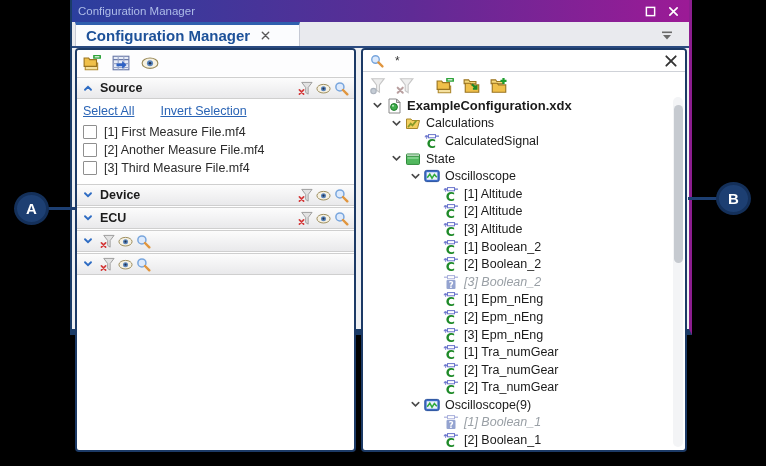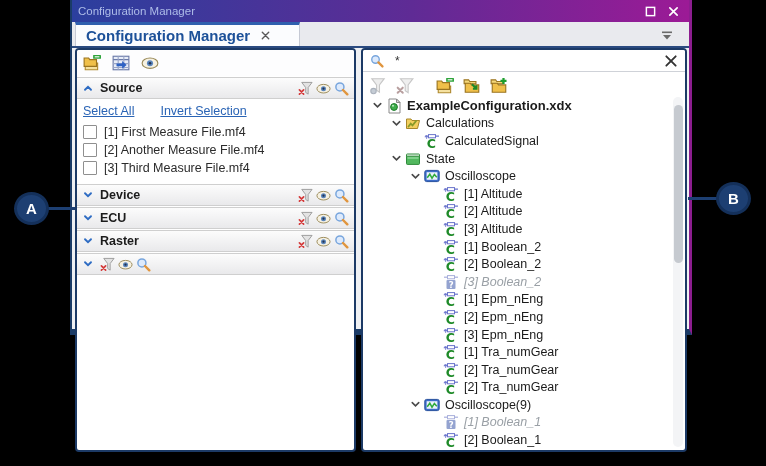--- a/index.html
+++ b/index.html
@@ -260,21 +260,20 @@
                 </svg>
               </span>
             </span>
           </div>
           <div class="section-header">
             <span class="icon sec-chev">
               <svg viewBox="0 0 14 14">
                 <path d="M3.5 5 L7 8.5 L10.5 5" fill="none" stroke="#2e6cc3" stroke-width="2.2" stroke-linecap="round"></path>
               </svg>
             </span>
-            <span class="sec-label">Raster</span>
             <span class="sec-actions">
               <span class="icon ">
                 <svg viewBox="0 0 16 16">
                   <path d="M4 1.5 h11 l-4.2 5.5 v7 l-2.6-1.8 v-5.2z" fill="#e3e3e3" stroke="#9a9a9a"></path>
                   <path d="M1.5 9.5 l4.5 4.5 M6 9.5 l-4.5 4.5" stroke="#d43a3a" stroke-width="1.8" stroke-linecap="round"></path>
                 </svg>
               </span>
               <span class="icon ">
                 <svg viewBox="0 0 16 16">
                   <ellipse cx="8" cy="8.2" rx="7" ry="4.6" fill="#f6f1e2" stroke="#9a8a58"></ellipse>

